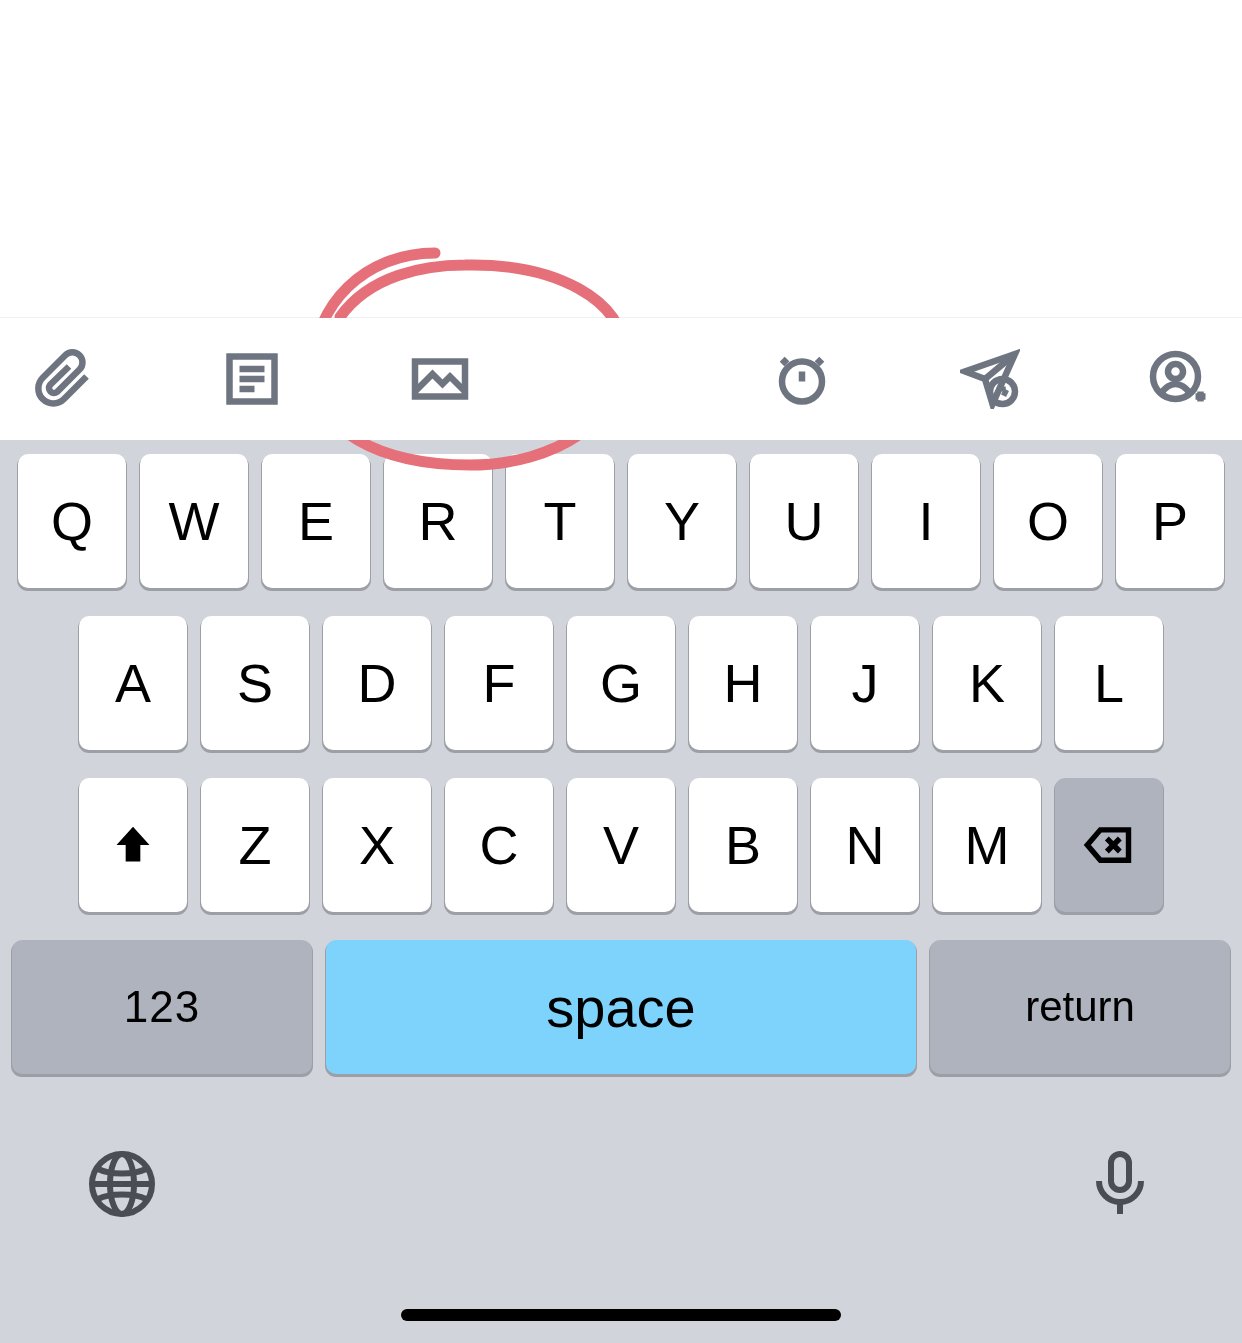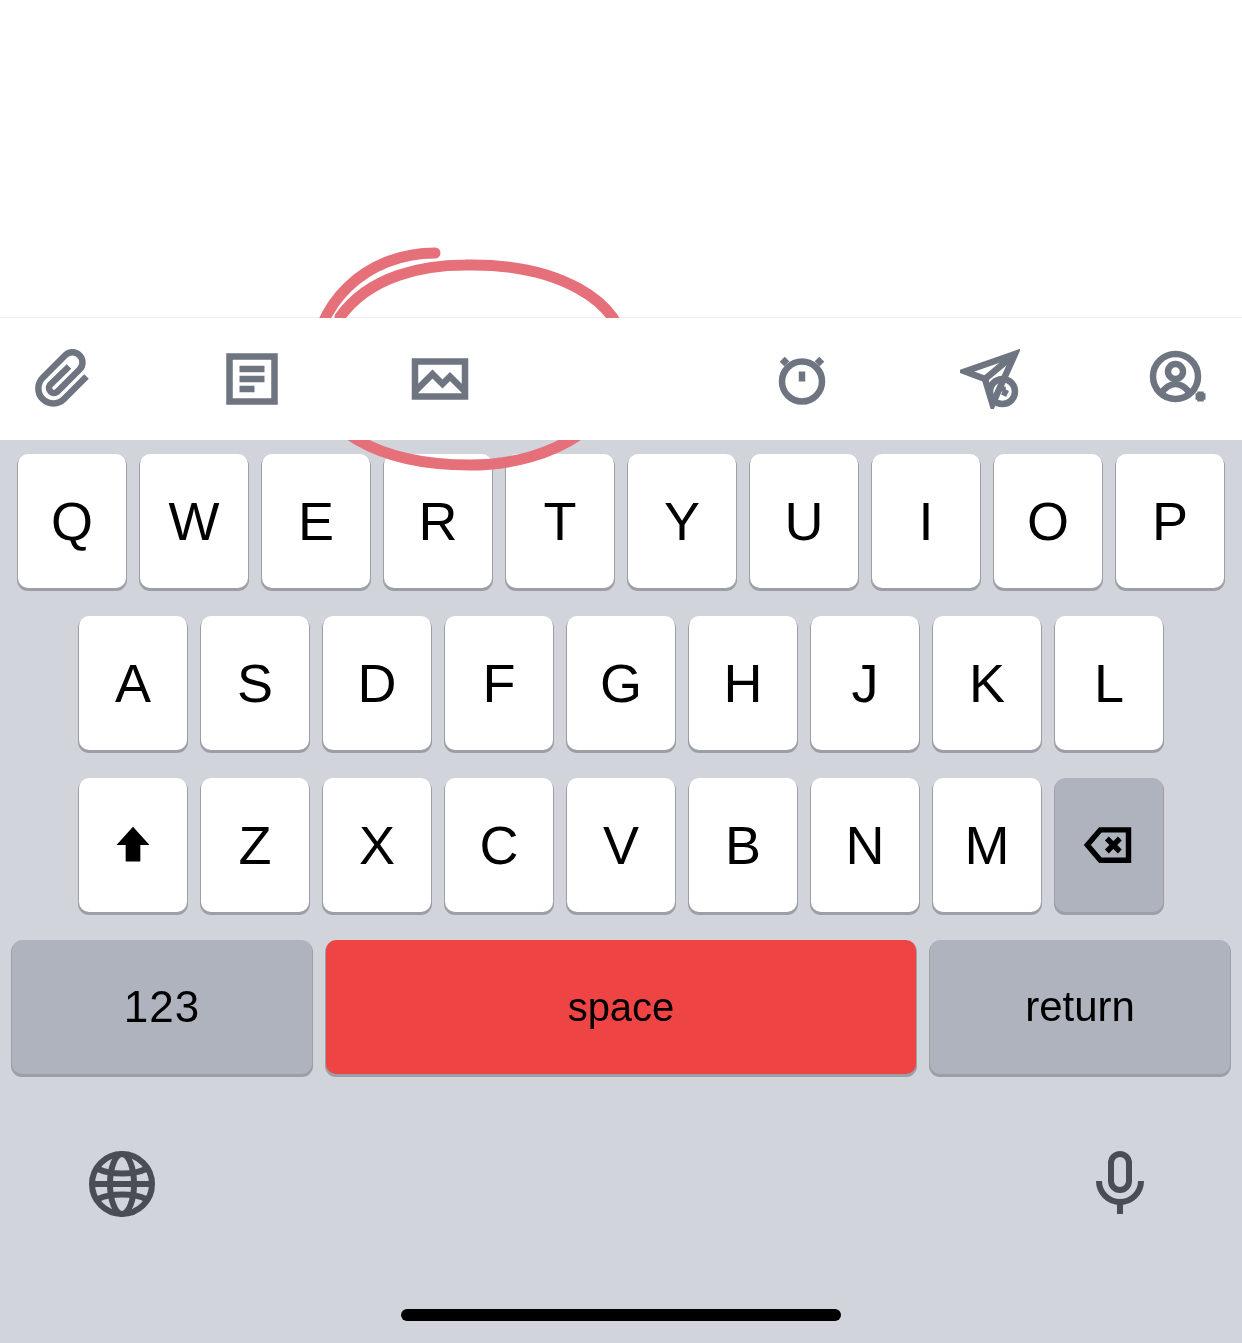--- a/index.html
+++ b/index.html
@@ -85,23 +85,23 @@
   .key-delete { background: #aeb3bd; }
   .row4 { }
   .key-123 {
     background: #aeb3bd;
     width: 300px;
     flex: 0 0 300px;
     font-size: 44px;
     letter-spacing: 1px;
   }
   .key-space {
-    background: #ef4444;
+    background: #7dd3fc;
     flex: 1;
-    font-size: 40px;
+    font-size: 56px;
   }
   .key-return {
     background: #aeb3bd;
     width: 300px;
     flex: 0 0 300px;
     font-size: 42px;
   }
   .kb-bottom {
     display: flex;
     justify-content: space-between;

